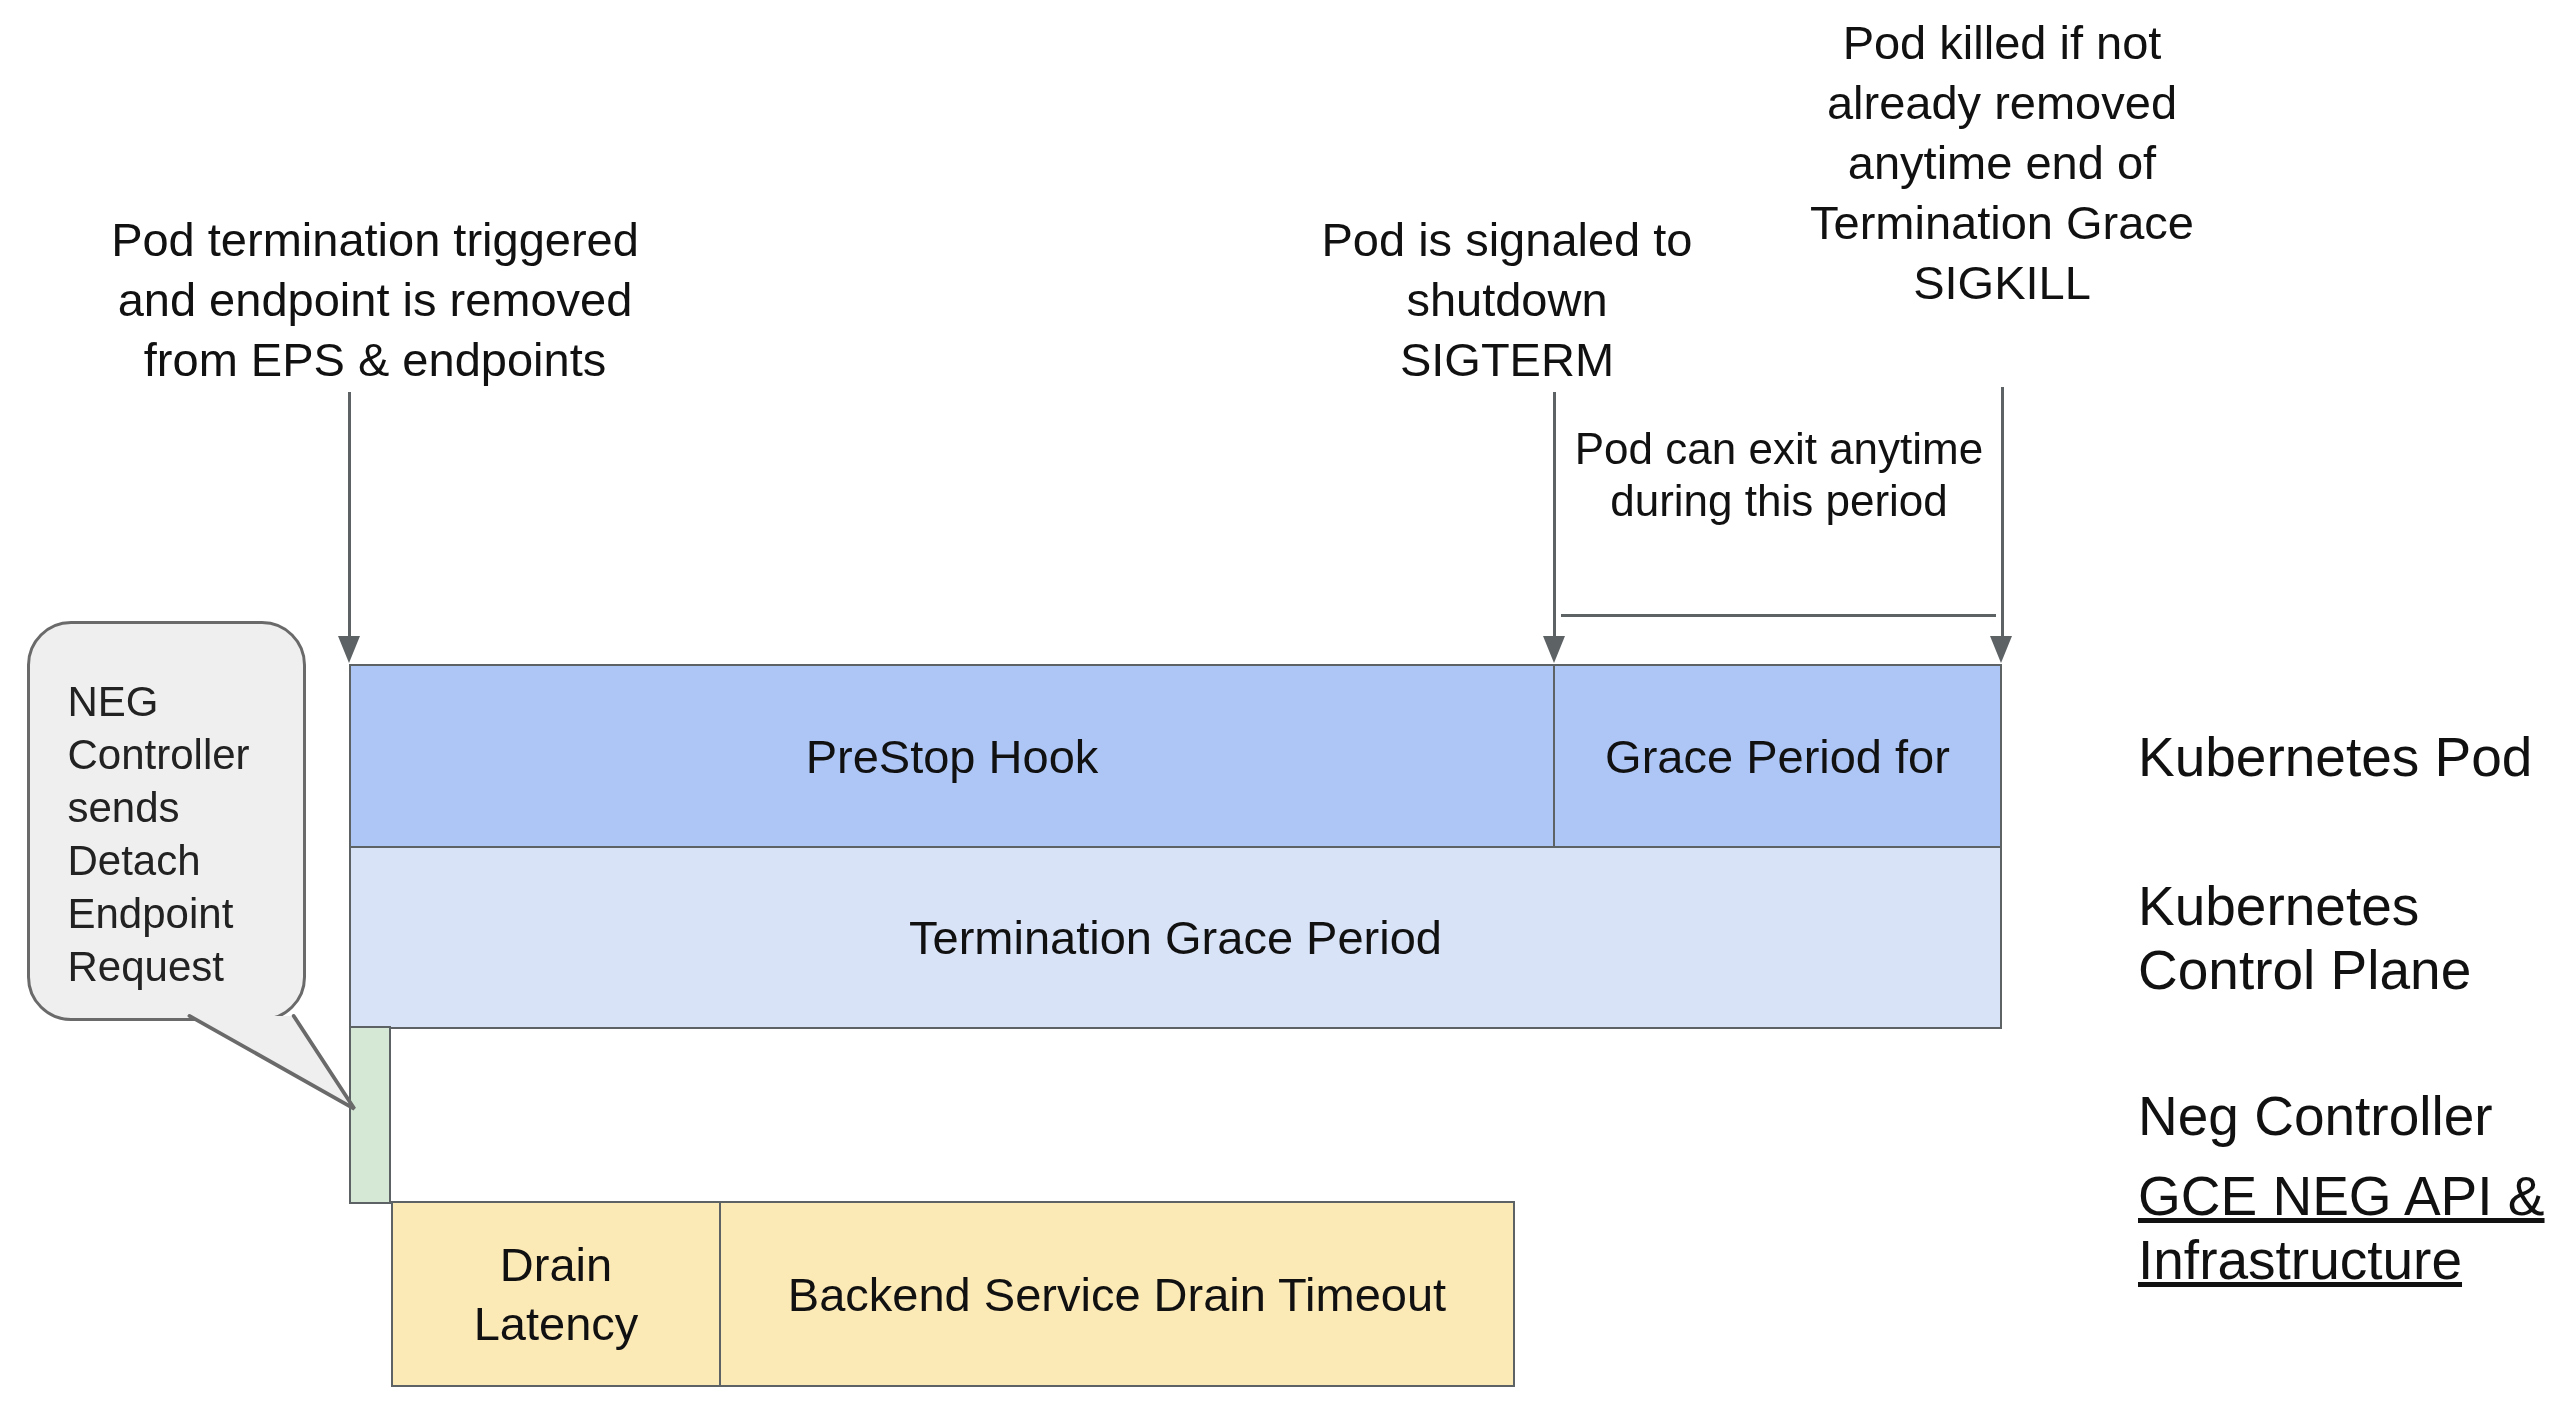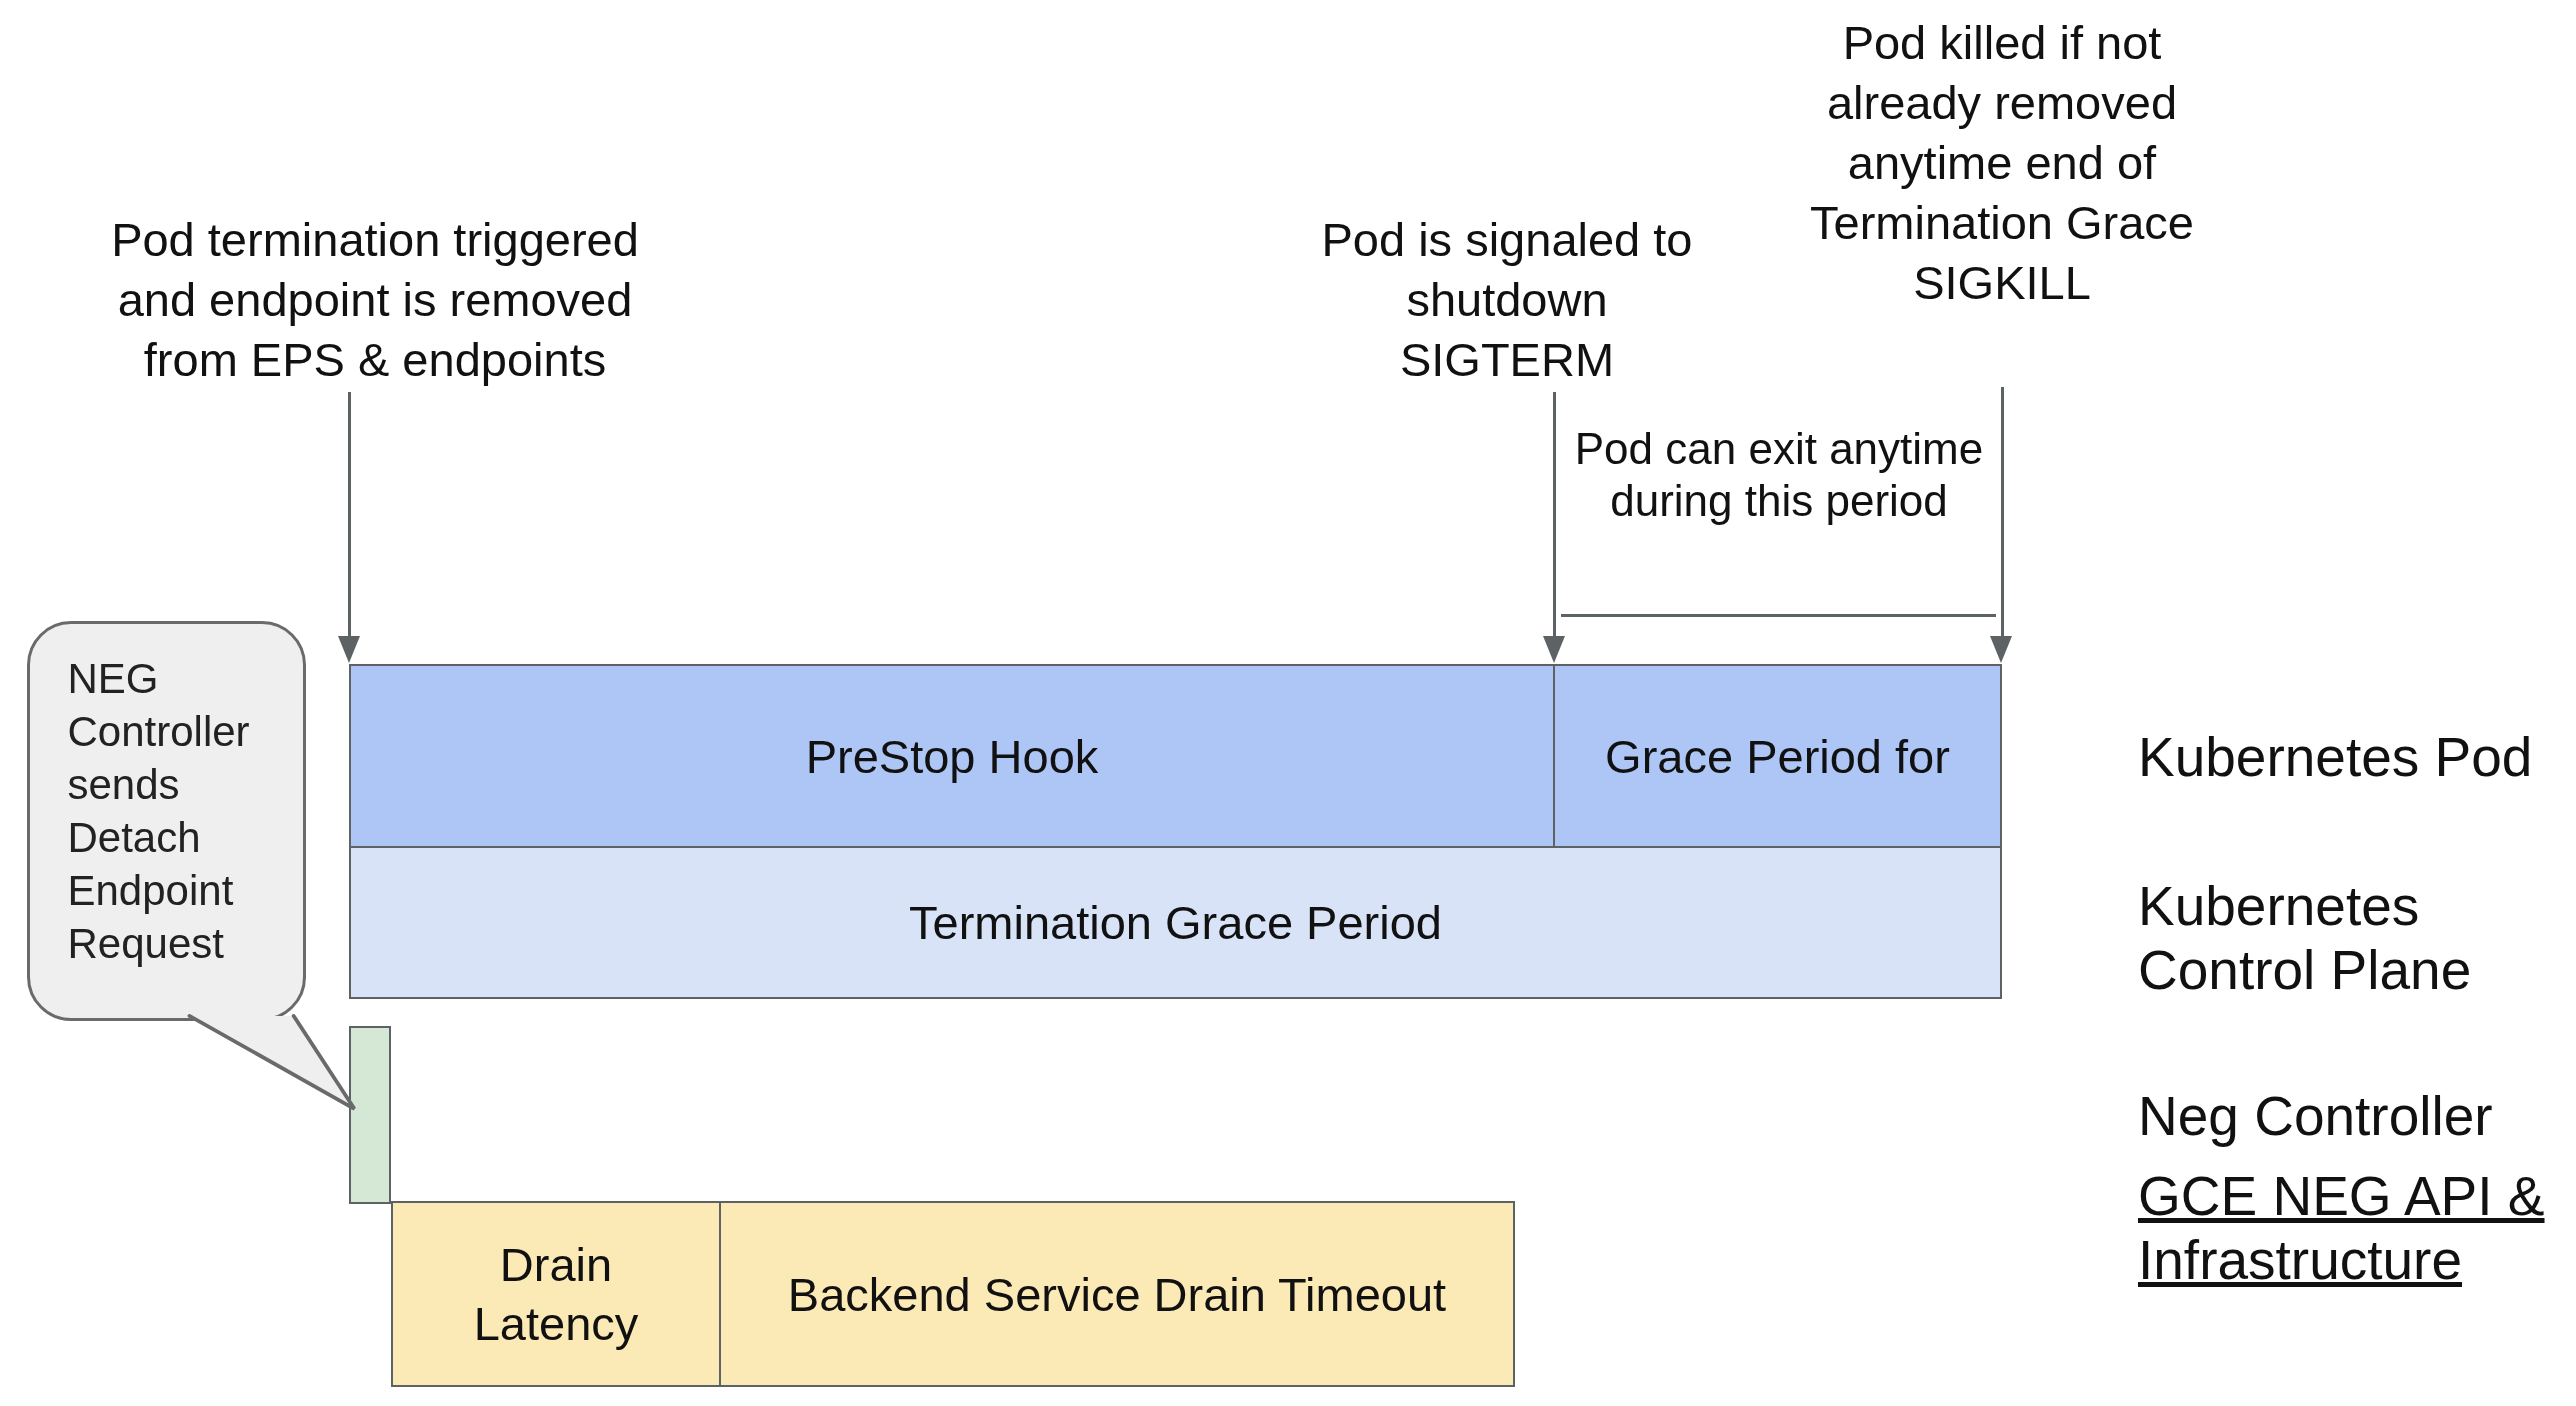--- a/index.html
+++ b/index.html
@@ -21,21 +21,21 @@
     font-size:47px; line-height:59px; color:var(--text); text-align:center;}
   .row-pod{background:var(--bar_blue);}
   .row-control{background:var(--bar_light_blue);}
   .bar-neg{background:var(--bar_green);}
   .row-gce{background:var(--bar_yellow);}
   .divided{border-left:2.8px solid var(--stroke);gap:48px;}
   .lane{position:absolute; left:2138px; font-size:55px; line-height:64px; color:var(--text); white-space:nowrap;}
   .bubble{position:absolute; left:26.5px; top:621px; width:279px; height:400px;
     box-sizing:border-box; background:var(--bubble_fill);
     border:3.8px solid var(--bubble_border); border-radius:44px;
-    padding:28px 0 0 38px; font-size:42px; line-height:53px; color:#222;}
+    padding:51px 0 0 38px; font-size:42px; line-height:53px; color:#222;}
   .tail{position:absolute; left:161px; top:996px; width:218px; height:128px;}
 </style>
 </head>
 <body>
 
 <div class="canvas">
 
   <div class="ann" style="left:81px; top:210px; width:588px;">
     <div>Pod termination triggered</div>
     <div>and endpoint is removed</div>
@@ -74,21 +74,21 @@
 
   <div class="bar row-pod" style="left:349px; top:664px; width:1653px; height:185px;">
     <div class="cell" style="width:1202px;">
       <div>PreStop Hook</div>
     </div>
     <div class="cell divided" style="flex:1;">
       <div>Grace Period for</div>
     </div>
   </div>
 
-  <div class="bar row-control" style="left:349px; top:846px; width:1653px; height:153px;">
+  <div class="bar row-control" style="left:349px; top:846px; width:1653px; height:183px;">
     <div class="cell" style="flex:1;">
       <div>Termination Grace Period</div>
     </div>
   </div>
 
   <div class="bar bar-neg" style="left:349px; top:1026px; width:42px; height:178px;"></div>
 
   <div class="bar row-gce" style="left:391px; top:1201px; width:1124px; height:186px;">
     <div class="cell" style="width:326px;">
       <div>Drain</div>

